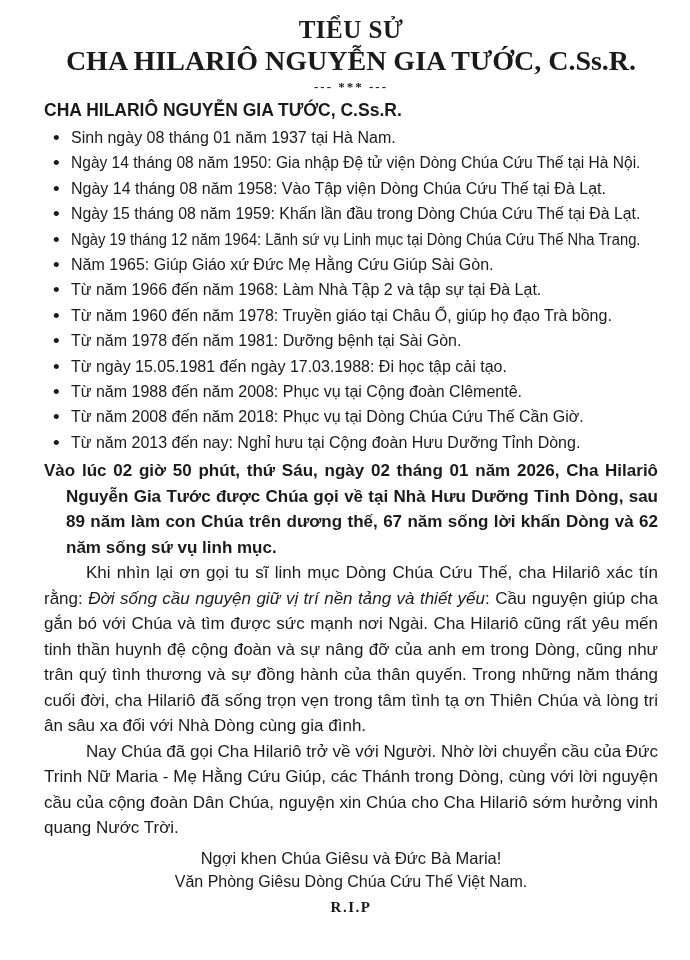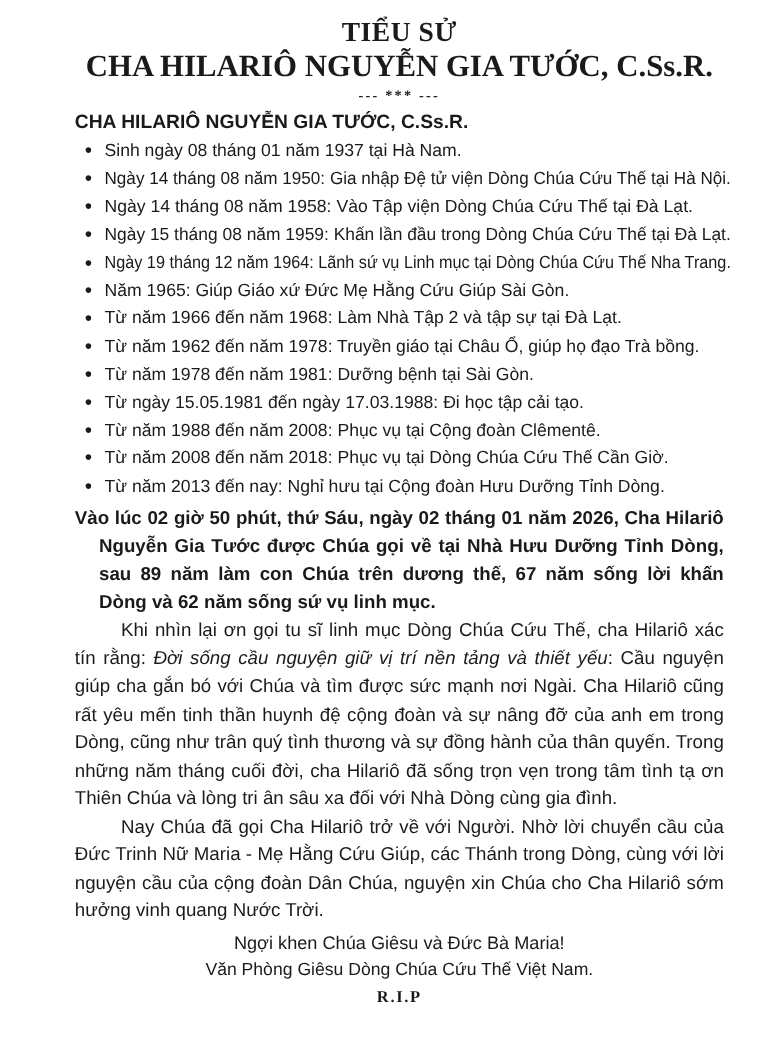--- a/index.html
+++ b/index.html
@@ -6,21 +6,21 @@
   body {
     width: 690px; height: 960px;
     background: #ffffff;
     font-family: "Liberation Sans", sans-serif;
     color: #1a1a1a;
     overflow: hidden;
   }
   .page {
     box-sizing: border-box;
     width: 690px; height: 960px;
-    padding: 16px 32px 0 68px;
+    padding: 16px 32px 0 44px;
     overflow: hidden;
     background: #ffffff;
   }
   .title1 {
     font-family: "Liberation Serif", serif;
     font-weight: bold;
     font-size: 25px;
     line-height: 28px;
     text-align: center;
     margin: 0;
@@ -132,21 +132,21 @@
     <li>
         <span class="fitline" style="transform-origin: left center; transform: scaleX(0.921507);">Ngày 19 tháng 12 năm 1964: Lãnh sứ vụ Linh mục tại Dòng Chúa Cứu Thế Nha Trang.</span>
       </li>
     <li>
         <span class="fitline">Năm 1965: Giúp Giáo xứ Đức Mẹ Hằng Cứu Giúp Sài Gòn.</span>
       </li>
     <li>
         <span class="fitline">Từ năm 1966 đến năm 1968: Làm Nhà Tập 2 và tập sự tại Đà Lạt.</span>
       </li>
     <li>
-        <span class="fitline">Từ năm 1962 đến năm 1978: Truyền giáo tại Châu Ổ, giúp họ đạo Trà bồng.</span>
+        <span class="fitline">Từ năm 1960 đến năm 1978: Truyền giáo tại Châu Ổ, giúp họ đạo Trà bồng.</span>
       </li>
     <li>
         <span class="fitline">Từ năm 1978 đến năm 1981: Dưỡng bệnh tại Sài Gòn.</span>
       </li>
     <li>
         <span class="fitline">Từ ngày 15.05.1981 đến ngày 17.03.1988: Đi học tập cải tạo.</span>
       </li>
     <li>
         <span class="fitline">Từ năm 1988 đến năm 2008: Phục vụ tại Cộng đoàn Clêmentê.</span>
       </li>

